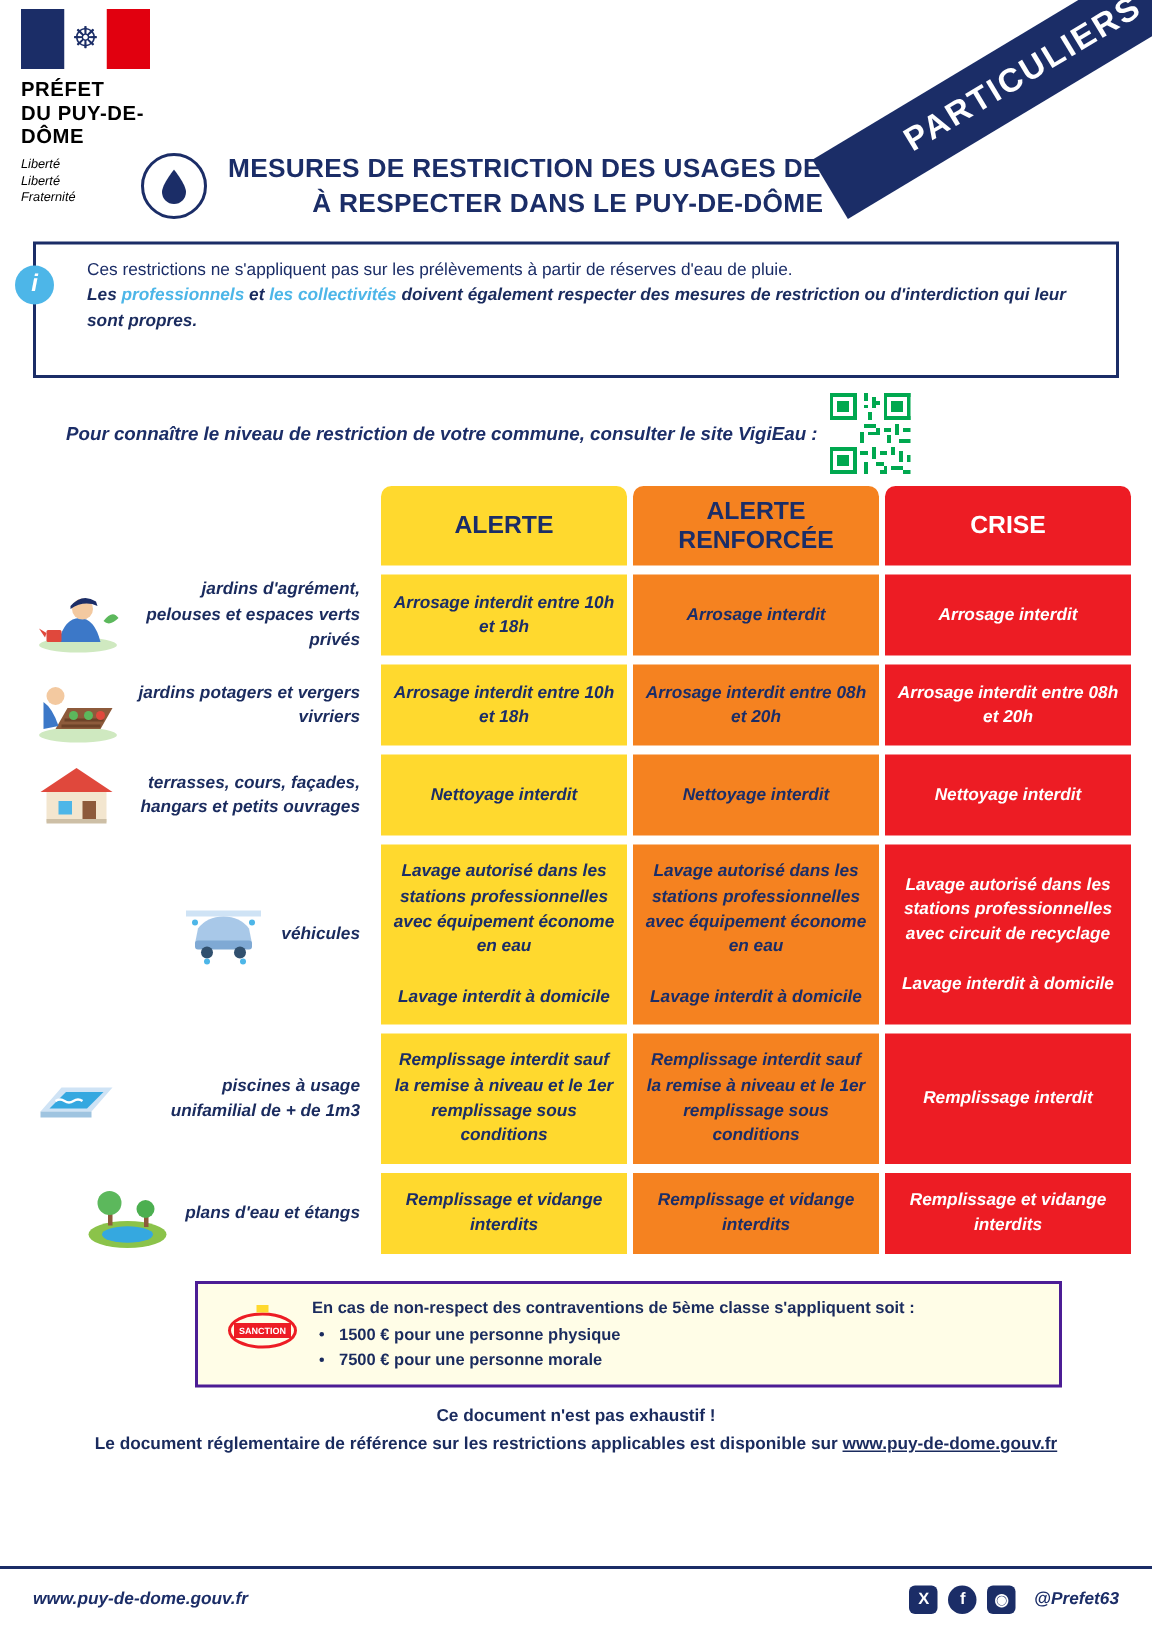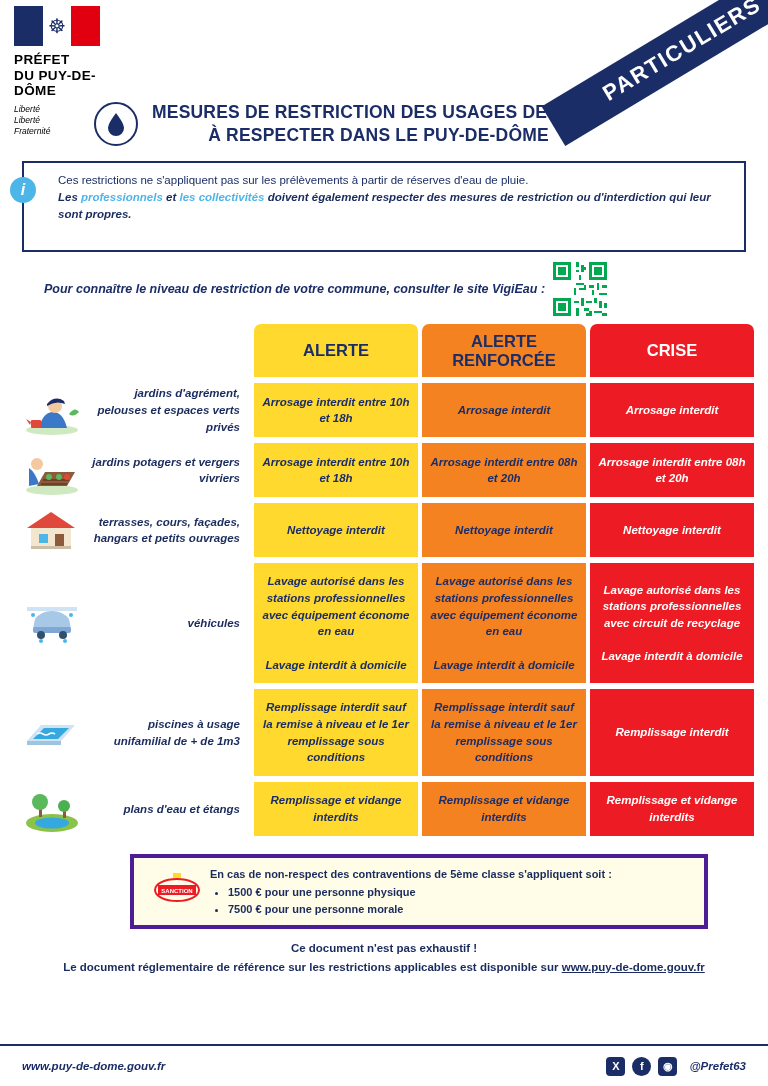--- a/index.html
+++ b/index.html
@@ -77,25 +77,25 @@
   .hdr.crise { background:#ed1c24; color:#ffffff; }
 
   td.cell { text-align:center; font-weight:bold; font-style:italic; font-size:11.5px;
             color:#1b2d67; padding:10px 6px; line-height:1.45; vertical-align:middle; }
   td.alerte { background:#ffd92e; }
   td.renforcee { background:#f58220; }
   td.crise { background:#ed1c24; color:#ffffff; }
 
   td.label { font-style:italic; font-weight:bold; font-size:11.5px; color:#1a2b5e;
              text-align:right; padding-right:10px; vertical-align:middle; line-height:1.45; }
-  .rowlabel { display:flex; align-items:center; gap:8px; justify-content:space-between; }
+  .rowlabel { display:flex; align-items:center; gap:8px; justify-content:flex-end; }
   .pic { width:62px; height:52px; flex:0 0 62px; }
 
   
-  .sanction { margin:12px 60px 0 130px; border:4px solid #4c1d95; background:#fffde7;
+  .sanction { margin:12px 60px 0 130px; border:2px solid #4c1d95; background:#fffde7;
               display:flex; align-items:center; padding:8px 10px; }
   .sanction .stamp { width:66px; flex:0 0 66px; text-align:center; }
   .sanction .txt { font-size:11px; color:#1a2b5e; line-height:1.5; }
   .sanction .txt .head { font-weight:bold; margin-bottom:2px; }
   .sanction ul { margin:0; padding-left:18px; }
   .sanction li { font-weight:bold; }
 
   .footnote { text-align:center; font-size:11.5px; font-weight:bold; color:#1a2b5e; margin-top:10px; line-height:1.6; }
   .footnote .u { text-decoration:underline; }
 

